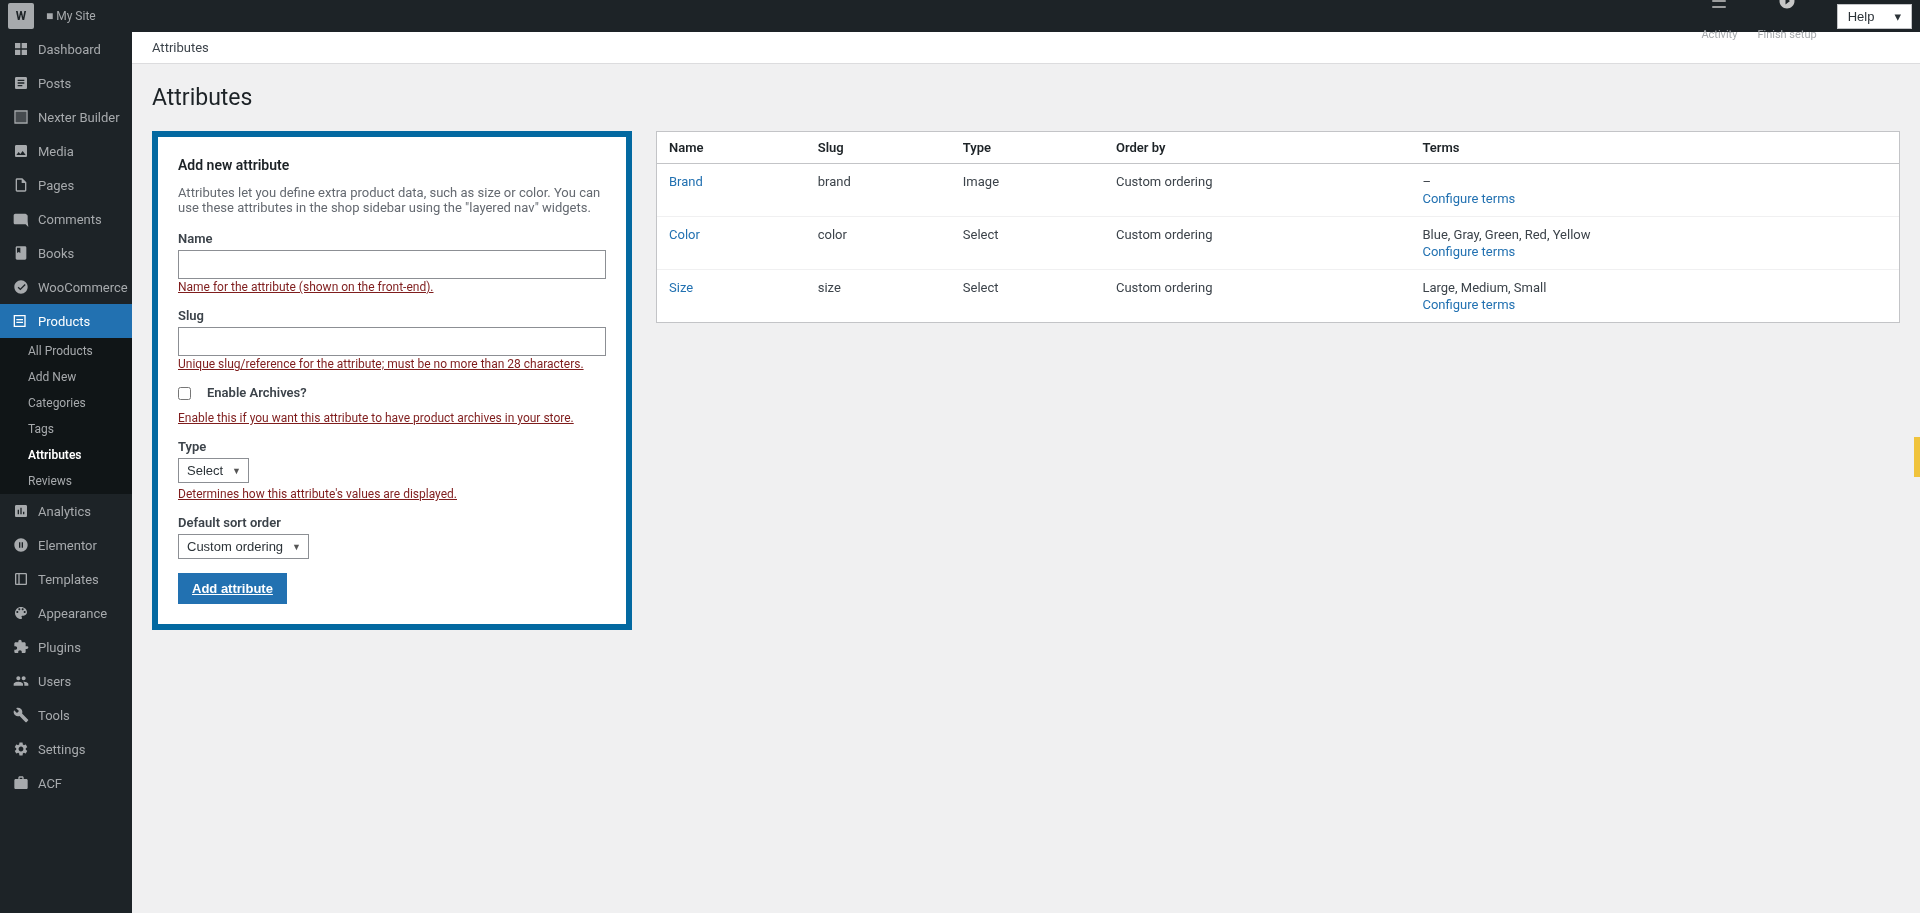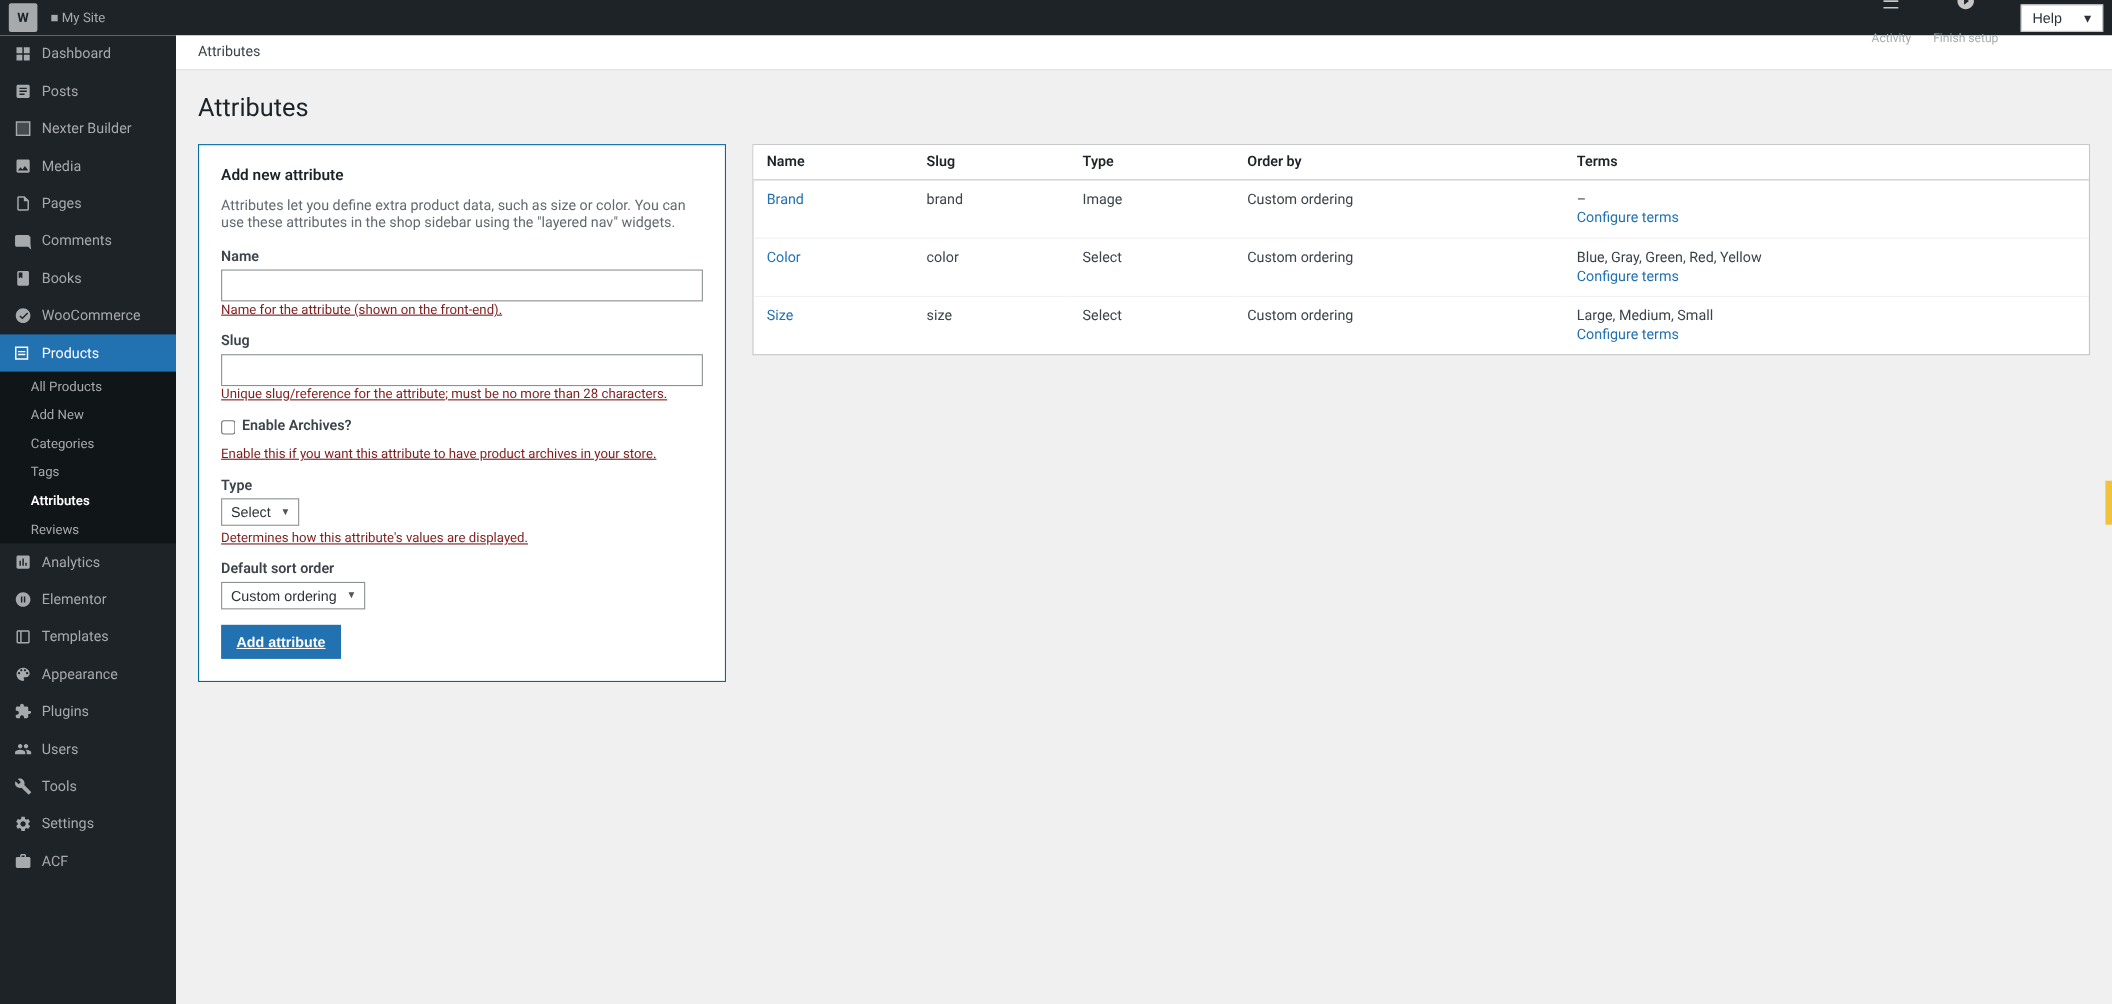--- a/index.html
+++ b/index.html
@@ -3,21 +3,21 @@
   <meta charset="utf-8">
   <style>
     * { box-sizing: border-box; margin: 0; padding: 0; }
     body { font-family: -apple-system, BlinkMacSystemFont, "Segoe UI", Roboto, sans-serif; font-size: 13px; background: #f0f0f1; color: #3c434a; display: flex; flex-direction: column; height: 100vh; overflow: hidden; }
 
     
     #main-layout { display: flex; flex: 1; overflow: hidden; }
 
     
     #sidebar {
-      width: 160px;
+      width: 132px;
       background: #1d2327;
       flex-shrink: 0;
       overflow-y: auto;
       padding-top: 0;
     }
     .sidebar-item {
       display: flex;
       align-items: center;
       gap: 8px;
       padding: 8px 12px;
@@ -61,21 +61,21 @@
 
     .two-col-layout {
       display: flex;
       gap: 24px;
       align-items: flex-start;
     }
 
     
     .form-panel {
       background: #fff;
-      border: 1px solid #0369a1;
+      border: 6px solid #0369a1;
       padding: 20px;
       width: 480px;
       flex-shrink: 0;
     }
 
     .form-panel h2 {
       font-size: 14px;
       font-weight: 600;
       margin-bottom: 12px;
       color: #1d2327;
@@ -93,21 +93,21 @@
       width: 100%;
       padding: 6px 8px;
       border: 1px solid #8c8f94;
       background: #fff;
       font-size: 13px;
       color: #2c3338;
       outline: none;
     }
     .form-group .field-desc { font-size: 12px; color: #7f1d1d; margin-top: 4px; text-decoration: underline; }
 
-    .checkbox-row { display: flex; align-items: flex-start; gap: 6px; margin-bottom: 6px; }
+    .checkbox-row { display: flex; align-items: flex-start; gap: 16px; margin-bottom: 6px; }
     .checkbox-row input[type="checkbox"] { margin-top: 2px; }
     .checkbox-row label { font-weight: 600; font-size: 13px; }
 
     .select-wrapper { display: inline-flex; align-items: center; position: relative; }
     .select-wrapper select {
       padding: 4px 24px 4px 8px;
       border: 1px solid #8c8f94;
       background: #fff;
       font-size: 13px;
       color: #2c3338;

